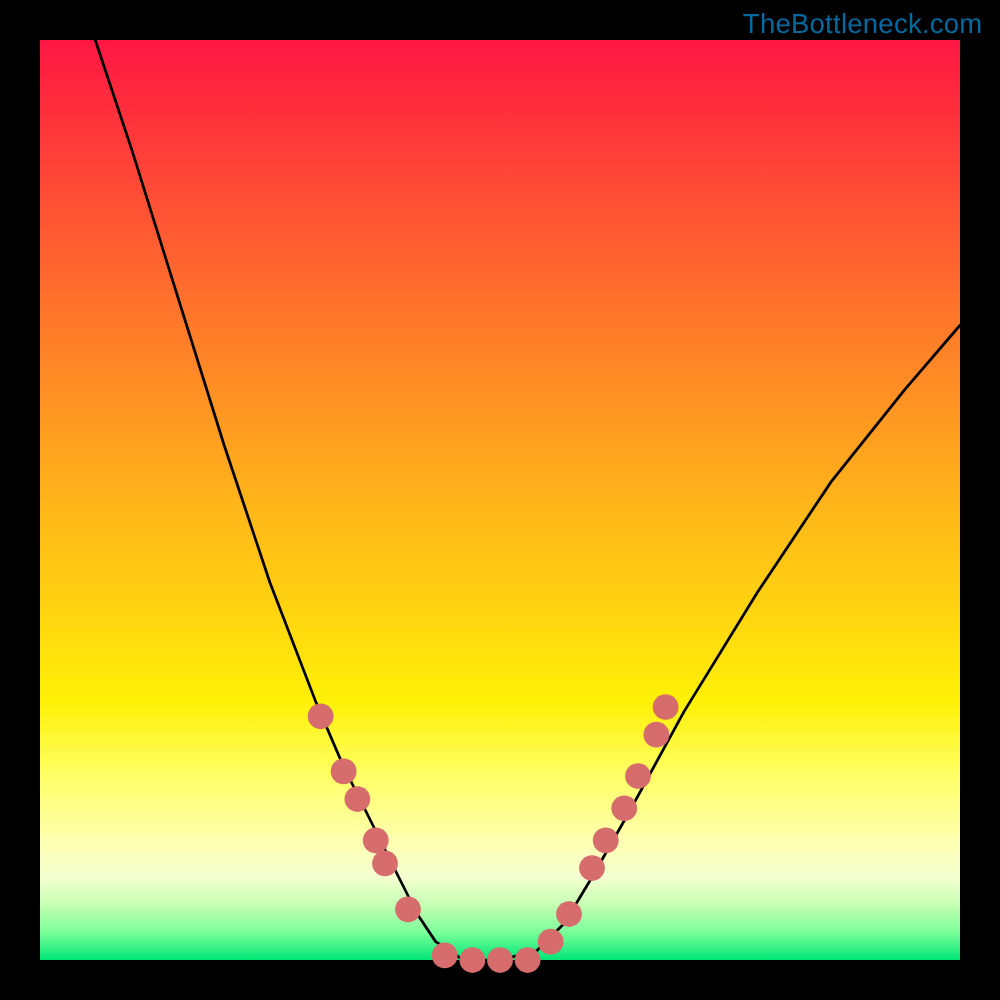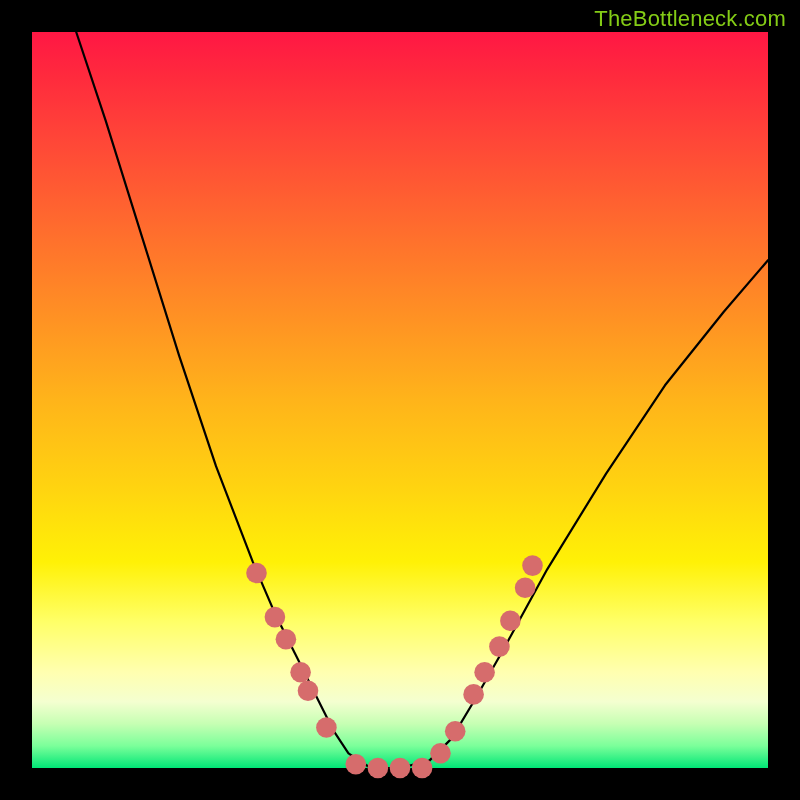--- a/index.html
+++ b/index.html
@@ -40,21 +40,21 @@
       #f4ffd0 91%,
       #c6ffb3 94%,
       #7bff9a 97%,
       #00e676 100%
     );
   }
   .attribution {
     position: absolute;
     top: 6px;
     right: 14px;
-    color: #84cc16;
+    color: #0369a1;
     font-size: 22px;
     font-weight: 500;
     letter-spacing: 0.2px;
     user-select: none;
   }
   svg.curve {
     position: absolute;
     left: 0;
     top: 0;
     width: 736px;

